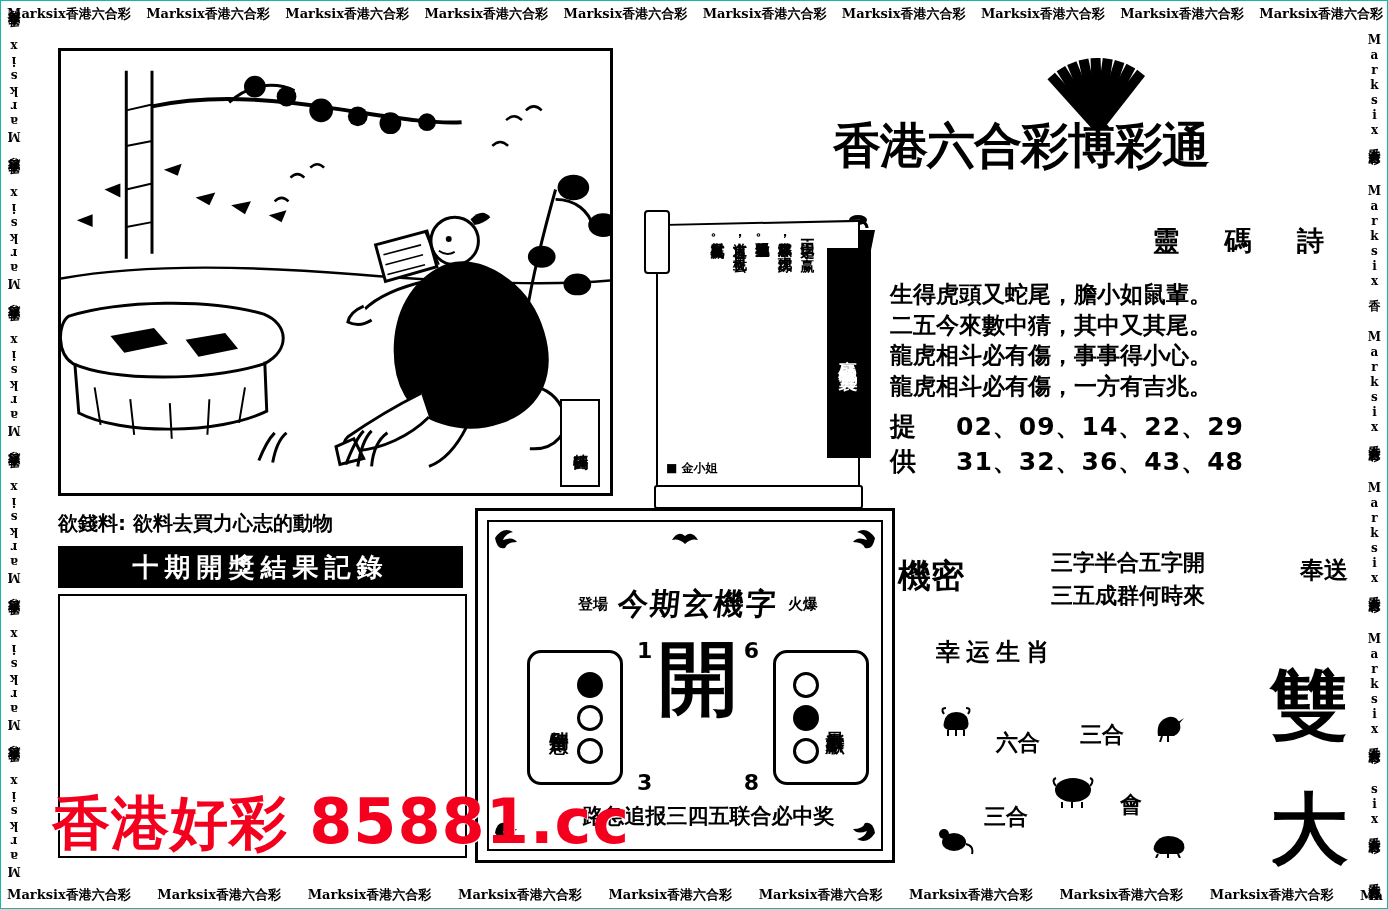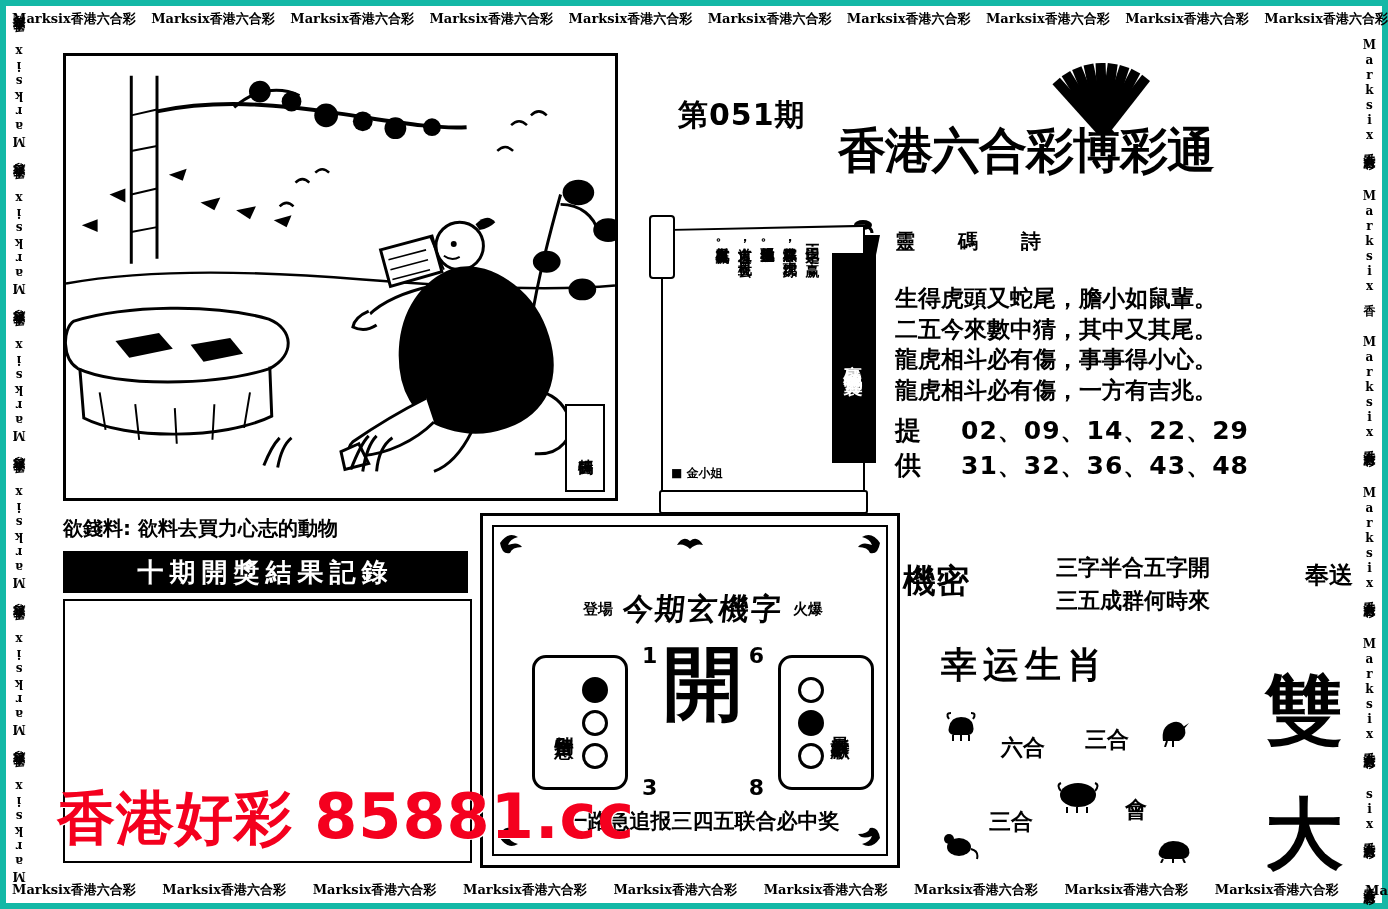--- a/index.html
+++ b/index.html
@@ -5,21 +5,21 @@
   html,body{margin:0;padding:0;}
   body{
     width:1388px;height:909px;
     background:#ffffff;
     font-family:"DejaVu Sans","Liberation Sans",sans-serif;
     overflow:hidden;
     position:relative;
   }
   .page{
     position:absolute;inset:0;
-    border:6px solid #14b8a6;
+    border:1px solid #14b8a6;
     box-sizing:border-box;
   }
   
   .strip-top,.strip-bottom{
     position:absolute;left:0;width:1388px;height:26px;
     font-family:"DejaVu Serif","Liberation Serif",serif;
     font-size:13px;font-weight:bold;
     display:flex;align-items:center;justify-content:space-between;
     padding:0 6px;box-sizing:border-box;color:#000;
     letter-spacing:0px;white-space:nowrap;
@@ -123,22 +123,22 @@
   .pot{
     position:absolute;right:8px;top:4px;width:46px;height:42px;
   }
 
   
   .poem{
     position:absolute;left:862px;top:195px;width:452px;
     font-family:"DejaVu Serif","Liberation Serif",serif;
   }
   .poem-title{
-    text-align:left;font-size:20px;font-weight:bold;letter-spacing:18px;
-    margin-bottom:28px;
+    text-align:right;font-size:27px;font-weight:bold;letter-spacing:18px;
+    margin-bottom:20px;
     font-family:"DejaVu Sans","Liberation Sans",sans-serif;
   }
   .poem-line{
     font-size:23px;font-weight:bold;line-height:1.33;white-space:nowrap;
   }
   .numbers{margin-top:8px;}
   .num-row{display:flex;align-items:center;white-space:nowrap;}
   .num-label{
     font-size:26px;font-weight:bold;width:66px;
     font-family:"DejaVu Sans","Liberation Sans",sans-serif;
@@ -162,21 +162,21 @@
     font-size:22px;font-weight:bold;line-height:1.5;text-align:center;
   }
   .secret-right{
     position:absolute;right:0;top:14px;font-size:24px;font-weight:bold;
     font-family:"DejaVu Sans","Liberation Sans",sans-serif;
   }
 
   
   .lucky-title{
     position:absolute;left:908px;top:608px;
-    font-size:36px;font-weight:bold;letter-spacing:6px;
+    font-size:24px;font-weight:bold;letter-spacing:6px;
     font-family:Liberation Sans, sans-serif;
   }
   .zodiac-area{
     position:absolute;left:880px;top:650px;width:320px;height:190px;
   }
   .z-item{position:absolute;font-size:22px;font-weight:bold;}
 
   
   .big-word{
     position:absolute;right:12px;font-size:78px;font-weight:bold;line-height:1;
@@ -392,21 +392,20 @@
         <path d="M410 380 C 400 400, 388 414, 372 420" stroke="#000" stroke-width="3" fill="none"></path>
 
         <path d="M288 418 q10 -26 18 -34 M300 420 q4 -26 14 -36 M314 420 q2 -24 16 -34" stroke="#000" stroke-width="3" fill="none"></path>
         <path d="M200 414 q8 -20 16 -28 M214 416 q4 -22 14 -30" stroke="#000" stroke-width="3" fill="none"></path>
       </svg>
       <div class="pic-label">
         <span class="vtext">特碼圖</span>
       </div>
     </div>
 
-    <div class="issue">第051期</div>
 
     <div class="masthead">
       <div class="masthead-rays">
         <div class="ray" style="transform:rotate(-42deg)"></div>
         <div class="ray" style="transform:rotate(-32deg)"></div>
         <div class="ray" style="transform:rotate(-22deg)"></div>
         <div class="ray" style="transform:rotate(-12deg)"></div>
         <div class="ray" style="transform:rotate(-2deg)"></div>
         <div class="ray" style="transform:rotate(8deg)"></div>
         <div class="ray" style="transform:rotate(18deg)"></div>

